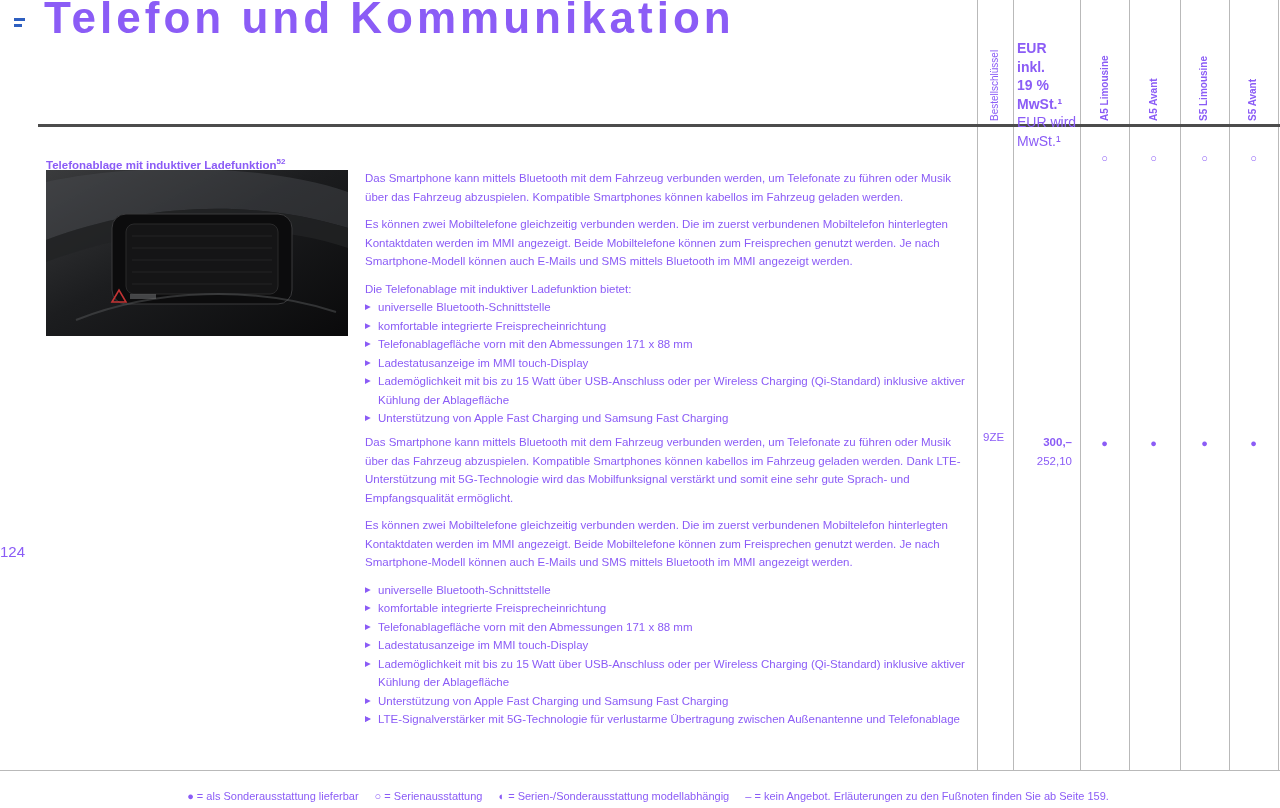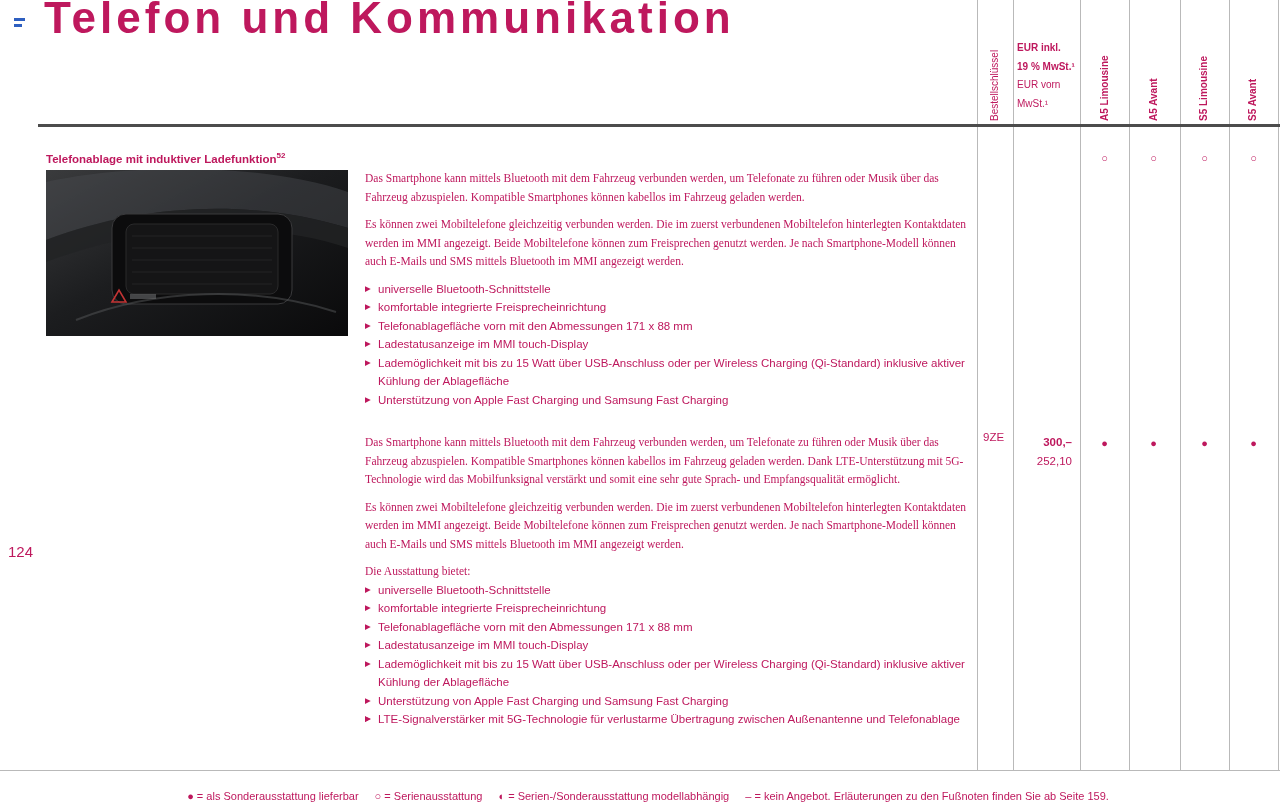--- a/index.html
+++ b/index.html
@@ -1,58 +1,58 @@
 <!DOCTYPE html>
 <html><head>
 <meta charset="utf-8">
 <style>
   html,body{margin:0;padding:0;background:#e8e8e8;}
   #page{
     position:relative;width:1280px;height:808px;background:#ffffff;
-    font-family:"Liberation Sans",sans-serif;color:#be185d;overflow:hidden;
+    font-family:"Liberation Sans",sans-serif;color:#8b5cf6;overflow:hidden;
   }
   
   .vline{position:absolute;top:0;width:1px;height:770px;background:#b9b9b9;}
   .vl1{left:977px}.vl2{left:1013px}.vl3{left:1080px}.vl4{left:1129px}.vl5{left:1180px}.vl6{left:1229px}.vl7{left:1278px}
   .hline-thick{position:absolute;left:38px;right:0;top:124px;height:3px;background:#4c4c4c;}
   .hline-bottom{position:absolute;left:0;right:0;top:770px;height:1px;background:#b9b9b9;}
   
   .page-title{position:absolute;left:44px;top:-7px;font-size:44px;font-weight:700;letter-spacing:4px;white-space:nowrap;line-height:50px;}
   .bookmark{position:absolute;left:14px;top:18px;width:11px;}
   .bookmark .bar{height:3px;background:#2e5fc0;margin-bottom:3px;}
   .bookmark .bar.short{width:8px;}
   .vheader{position:absolute;top:121px;transform:rotate(-90deg);transform-origin:0 0;
            font-size:10px;line-height:14px;height:14px;white-space:nowrap;}
   .vheader.model{font-weight:700;}
   .vh-bestell{left:988px}
   .vh-m0{left:1098px}.vh-m1{left:1147px}.vh-m2{left:1197px}.vh-m3{left:1246px}
-  .eur-header{position:absolute;left:1017px;top:39px;font-size:10px;line-height:18.5px;width:60px;}
+  .eur-header{position:absolute;left:1017px;top:39px;font-size:14px;line-height:18.5px;width:60px;}
   .eur-header .b{font-weight:700;}
   
-  .feature-title{position:absolute;left:46px;width:316px;font-size:11.5px;font-weight:700;line-height:14px;}
+  .feature-title{position:absolute;left:46px;width:316px;font-size:11.5px;font-weight:700;line-height:26px;}
   .feature-title sup{font-size:8px;font-weight:700;}
   .ft-1{top:149px}.ft-2{top:434px}
   .photo{position:absolute;left:46px;top:170px;width:302px;height:166px;}
   .desc{position:absolute;left:365px;width:605px;font-size:11.5px;line-height:18.5px;}
   .desc-1{top:169px}.desc-2{top:433px}
-  .desc p{margin:0 0 9px 0;font-family:Liberation Serif, serif;}
+  .desc p{margin:0 0 9px 0;}
   .desc p.intro{margin:0;}
   .desc ul{list-style:none;margin:0;padding:0;}
   .desc li{position:relative;padding-left:13px;}
   .bm{position:absolute;left:0;top:0;font-size:7.5px;line-height:18.5px;}
   
   .cell{position:absolute;font-size:11.5px;line-height:18.5px;}
   .code-2{left:983px;top:428px;}
   .price-2{left:1014px;top:433px;width:58px;text-align:right;}
   .price-2 .incl{font-weight:700;}
   .avail{position:absolute;width:49px;text-align:center;font-size:11px;line-height:14px;}
   .av-r1{top:151px}.av-r2{top:436px}
   .av-c0{left:1080px}.av-c1{left:1129px}.av-c2{left:1180px}.av-c3{left:1229px}
   
-  .pageno{position:absolute;left:8px;top:543px;font-size:15px;text-align:right;}
+  .pageno{position:absolute;left:0;top:543px;font-size:15px;text-align:right;}
   .legend{position:absolute;left:16px;right:0;top:789px;display:flex;justify-content:center;gap:16px;font-size:11px;line-height:14px;white-space:nowrap;}
 </style>
 </head>
 <body>
 
 <div id="page">
 
   <div class="vline vl1"></div>
   <div class="vline vl2"></div>
   <div class="vline vl3"></div>
@@ -66,21 +66,21 @@
   <div class="bookmark">
     <div class="bar"></div>
     <div class="bar short"></div>
   </div>
   <div class="page-title">Telefon und Kommunikation</div>
 
   <div class="vheader vh-bestell">Bestellschlüssel</div>
   <div class="eur-header">
     <div class="b">EUR inkl.</div>
     <div class="b">19 % MwSt.¹</div>
-    <div>EUR vorn</div>
+    <div>EUR wird</div>
     <div>MwSt.¹</div>
   </div>
   <div class="vheader model vh-m0">A5 Limousine</div>
   <div class="vheader model vh-m1">A5 Avant</div>
   <div class="vheader model vh-m2">S5 Limousine</div>
   <div class="vheader model vh-m3">S5 Avant</div>
 
   <div class="feature-title ft-1">
     <span>Telefonablage mit induktiver Ladefunktion</span><sup>52</sup>
   </div>
@@ -108,40 +108,40 @@
       </g>
       <path d="M30,150 C110,118 210,116 290,142" stroke="#55575a" stroke-width="2" fill="none" opacity="0.5"></path>
       <path d="M66,132 l7,-12 7,12 z" fill="none" stroke="#c23434" stroke-width="1.6"></path>
       <rect x="84" y="124" width="26" height="5" fill="#6a6c6e" opacity="0.6"></rect>
     </svg>
   </div>
 
   <div class="desc desc-1">
     <p>Das Smartphone kann mittels Bluetooth mit dem Fahrzeug verbunden werden, um Telefonate zu führen oder Musik über das Fahrzeug abzuspielen. Kompatible Smartphones können kabellos im Fahrzeug geladen werden.</p>
     <p>Es können zwei Mobiltelefone gleichzeitig verbunden werden. Die im zuerst verbundenen Mobiltelefon hinterlegten Kontaktdaten werden im MMI angezeigt. Beide Mobiltelefone können zum Freisprechen genutzt werden. Je nach Smartphone-Modell können auch E-Mails und SMS mittels Bluetooth im MMI angezeigt werden.</p>
+    <p class="intro">Die Telefonablage mit induktiver Ladefunktion bietet:</p>
     <ul>
       <li><span class="bm">▶</span><span>universelle Bluetooth-Schnittstelle</span></li>
       <li><span class="bm">▶</span><span>komfortable integrierte Freisprecheinrichtung</span></li>
       <li><span class="bm">▶</span><span>Telefonablagefläche vorn mit den Abmessungen 171 x 88 mm</span></li>
       <li><span class="bm">▶</span><span>Ladestatusanzeige im MMI touch-Display</span></li>
       <li><span class="bm">▶</span><span>Lademöglichkeit mit bis zu 15 Watt über USB-Anschluss oder per Wireless Charging (Qi-Standard) inklusive aktiver Kühlung der Ablagefläche</span></li>
       <li><span class="bm">▶</span><span>Unterstützung von Apple Fast Charging und Samsung Fast Charging</span></li>
     </ul>
   </div>
 
   <div class="avail av-r1 av-c0">○</div>
   <div class="avail av-r1 av-c1">○</div>
   <div class="avail av-r1 av-c2">○</div>
   <div class="avail av-r1 av-c3">○</div>
 
 
   <div class="desc desc-2">
     <p>Das Smartphone kann mittels Bluetooth mit dem Fahrzeug verbunden werden, um Telefonate zu führen oder Musik über das Fahrzeug abzuspielen. Kompatible Smartphones können kabellos im Fahrzeug geladen werden. Dank LTE-Unterstützung mit 5G-Technologie wird das Mobilfunksignal verstärkt und somit eine sehr gute Sprach- und Empfangsqualität ermöglicht.</p>
     <p>Es können zwei Mobiltelefone gleichzeitig verbunden werden. Die im zuerst verbundenen Mobiltelefon hinterlegten Kontaktdaten werden im MMI angezeigt. Beide Mobiltelefone können zum Freisprechen genutzt werden. Je nach Smartphone-Modell können auch E-Mails und SMS mittels Bluetooth im MMI angezeigt werden.</p>
-    <p class="intro">Die Ausstattung bietet:</p>
     <ul>
       <li><span class="bm">▶</span><span>universelle Bluetooth-Schnittstelle</span></li>
       <li><span class="bm">▶</span><span>komfortable integrierte Freisprecheinrichtung</span></li>
       <li><span class="bm">▶</span><span>Telefonablagefläche vorn mit den Abmessungen 171 x 88 mm</span></li>
       <li><span class="bm">▶</span><span>Ladestatusanzeige im MMI touch-Display</span></li>
       <li><span class="bm">▶</span><span>Lademöglichkeit mit bis zu 15 Watt über USB-Anschluss oder per Wireless Charging (Qi-Standard) inklusive aktiver Kühlung der Ablagefläche</span></li>
       <li><span class="bm">▶</span><span>Unterstützung von Apple Fast Charging und Samsung Fast Charging</span></li>
       <li><span class="bm">▶</span></li>
       <li><span class="bm">▶</span><span>LTE-Signalverstärker mit 5G-Technologie für verlustarme Übertragung zwischen Außenantenne und Telefonablage</span></li>
     </ul>

